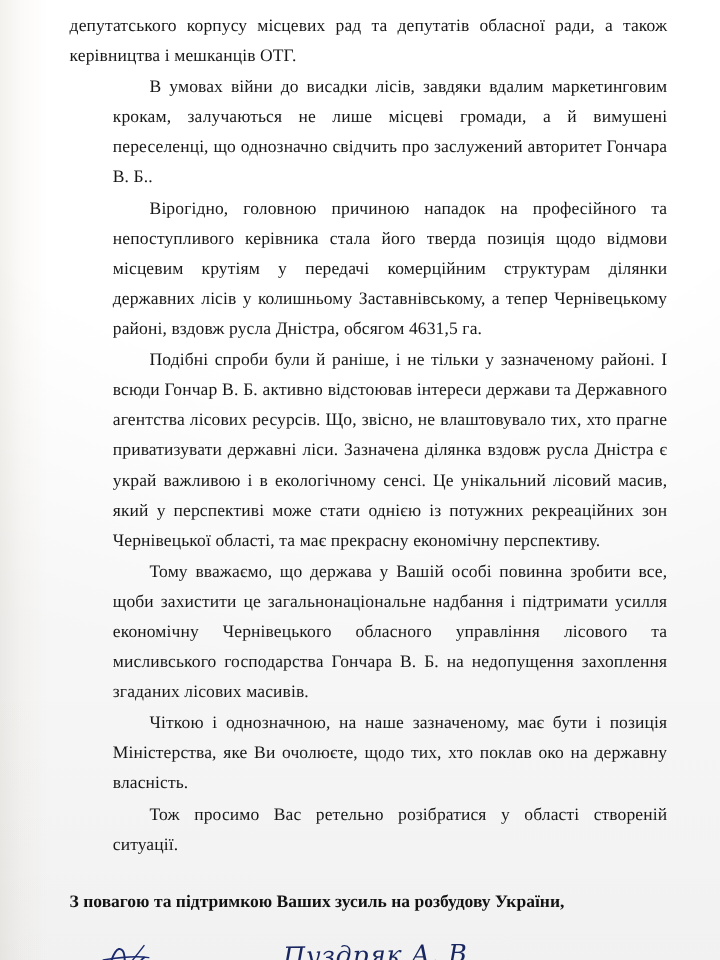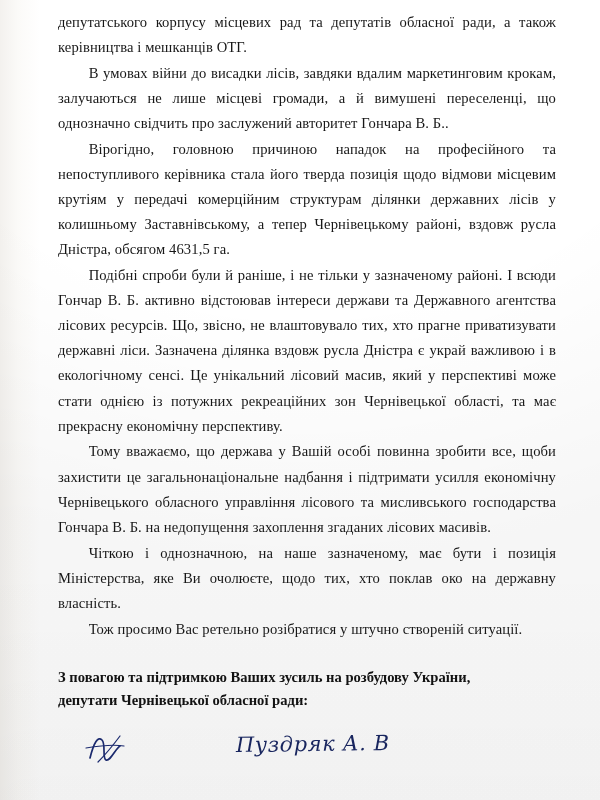--- a/index.html
+++ b/index.html
@@ -39,20 +39,21 @@
     color: #171717;
     text-align: justify;
     text-justify: inter-word;
     letter-spacing: 0.1px;
   }
   .body-text p {
     margin: 0 0 0.05em 0;
   }
   .body-text p.indent {
     text-indent: 2.1em;
+    margin-left: 36px;
   }
   .signoff {
     position: relative;
     margin-top: 24px;
     font-size: 14.6px;
     line-height: 1.6;
     font-weight: bold;
     color: #121212;
   }
   .signoff div {
@@ -110,26 +111,25 @@
 <div class="page">
   <div class="paper-shade"></div>
 
   <div class="body-text">
     <p>депутатського корпусу місцевих рад та депутатів обласної ради, а також керівництва і мешканців ОТГ.</p>
     <p class="indent">В умовах війни до висадки лісів, завдяки вдалим маркетинговим крокам, залучаються не лише місцеві громади, а й вимушені переселенці, що однозначно свідчить про заслужений авторитет Гончара В. Б..</p>
     <p class="indent">Вірогідно, головною причиною нападок на професійного та непоступливого керівника стала його тверда позиція щодо відмови місцевим крутіям у передачі комерційним структурам ділянки державних лісів у колишньому Заставнівському, а тепер Чернівецькому районі, вздовж русла Дністра, обсягом 4631,5 га.</p>
     <p class="indent">Подібні спроби були й раніше, і не тільки у зазначеному районі. І всюди Гончар В. Б. активно відстоював інтереси держави та Державного агентства лісових ресурсів. Що, звісно, не влаштовувало тих, хто прагне приватизувати державні ліси. Зазначена ділянка вздовж русла Дністра є украй важливою і в екологічному сенсі. Це унікальний лісовий масив, який у перспективі може стати однією із потужних рекреаційних зон Чернівецької області, та має прекрасну економічну перспективу.</p>
     <p class="indent">Тому вважаємо, що держава у Вашій особі повинна зробити все, щоби захистити це загальнонаціональне надбання і підтримати усилля економічну Чернівецького обласного управління лісового та мисливського господарства Гончара В. Б. на недопущення захоплення згаданих лісових масивів.</p>
     <p class="indent">Чіткою і однозначною, на наше зазначеному, має бути і позиція Міністерства, яке Ви очолюєте, щодо тих, хто поклав око на державну власність.</p>
-    <p class="indent">Тож просимо Вас ретельно розібратися у штучно створеній ситуації.</p>
+    <p class="indent">Тож просимо Вас ретельно розібратися у області створеній ситуації.</p>
   </div>
 
   <div class="signoff">
     <div>З повагою та підтримкою Ваших зусиль на розбудову України,</div>
-    <div>депутати Чернівецької обласної ради:</div>
   </div>
 
   <div class="sig-area">
 
 
     <div class="sig-row">
       <span class="sig-mark">
         <svg width="110" height="40" viewBox="0 0 110 40">
           <path d="M6 30 C10 14 14 8 18 12 C22 16 18 30 22 32 C26 34 32 20 36 18"></path>
           <path class="thin" d="M2 20 C14 18 28 16 40 18"></path>

